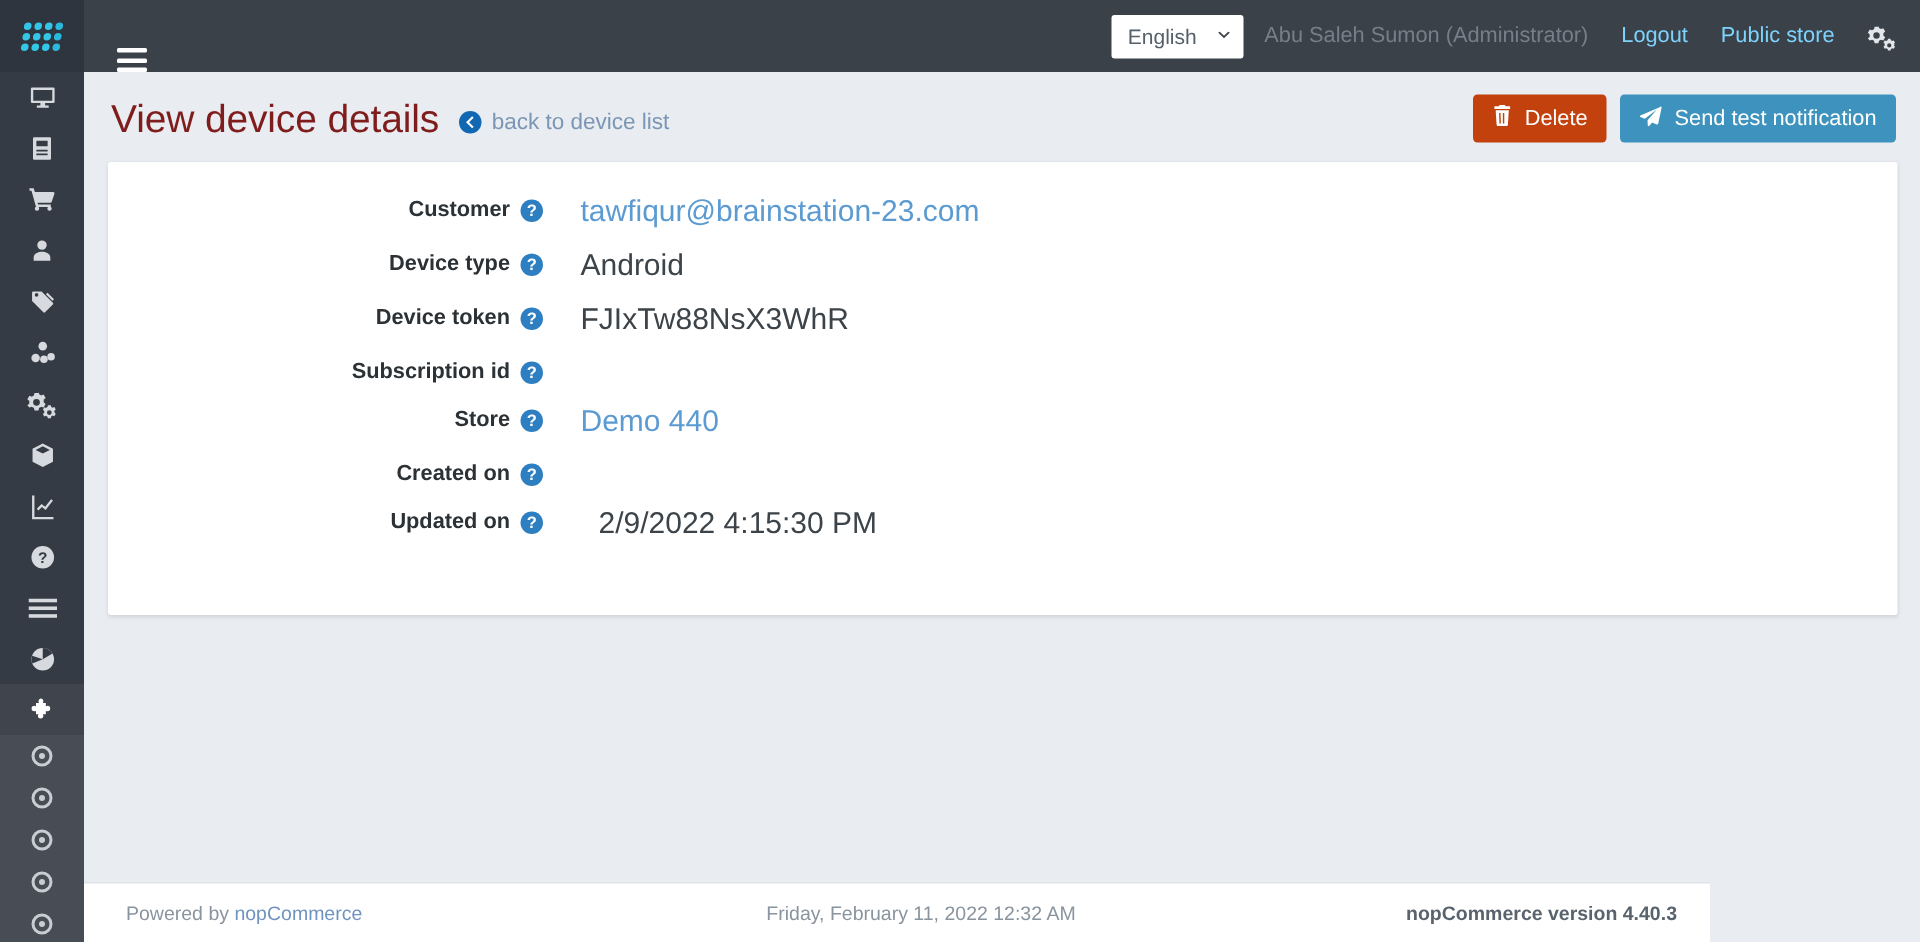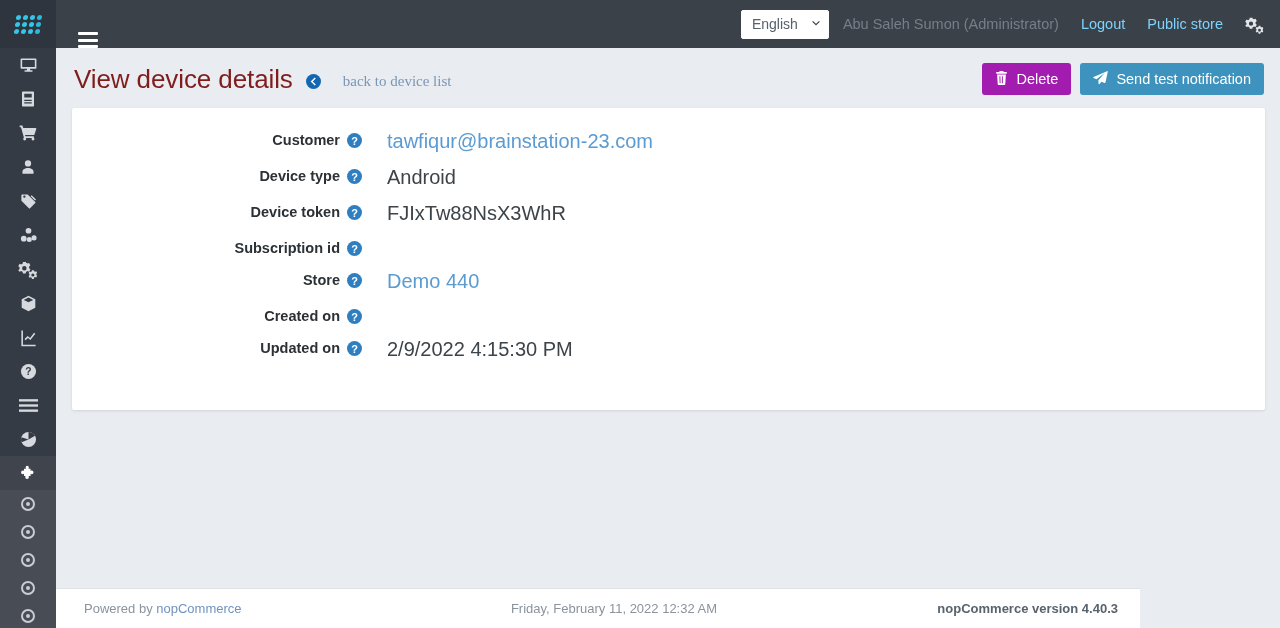--- a/index.html
+++ b/index.html
@@ -94,51 +94,50 @@
   .page-head {
     display: flex; align-items: center;
     padding: 14px 16px 12px 18px;
     height: 60px;
   }
   .page-title {
     font-size: 26px; color: #7f1d1d; font-weight: normal;
     margin: 0; letter-spacing: -0.1px; white-space: nowrap;
   }
   .back-link {
-    display: flex; align-items: center; gap: 22px;
+    display: flex; align-items: center; gap: 7px;
     margin-left: 13px; margin-top: 4px;
     color: #7b96b5; font-size: 15px; text-decoration: none; cursor: pointer;
     white-space: nowrap;
-    font-family: Liberation Serif, serif;
   }
   .back-circle {
     width: 15px; height: 15px; border-radius: 50%; background: #1267b2;
     display: flex; align-items: center; justify-content: center;
   }
   .head-actions { margin-left: auto; display: flex; align-items: center; gap: 9px; }
   .btn {
     display: inline-flex; align-items: center; gap: 8px;
     height: 32px; padding: 0 13px;
     border: none; border-radius: 3px;
     font-family: "Liberation Sans", sans-serif; font-size: 14.5px;
     color: #fff; cursor: pointer; white-space: nowrap;
   }
-  .btn-danger { background: #a21caf; }
+  .btn-danger { background: #c2410c; }
   .btn-info { background: #3d93bd; }
 
   .card {
     background: #fff;
     margin: 0 15px 0 16px;
     border-radius: 2px;
     box-shadow: 0 1px 3px rgba(0,0,0,0.11);
     padding: 22px 0 26px 0;
     height: 302px;
   }
   .form-row { display: flex; margin-bottom: 14px; }
-  .form-row:last-child { margin-bottom: 12px; }
+  .form-row:last-child { margin-bottom: 12px; gap: 12px; }
   .form-label {
     width: 290px; text-align: right;
     font-size: 14.5px; font-weight: bold; color: #2b3135;
     padding-top: 2px; white-space: nowrap;
     display: flex; align-items: flex-start; justify-content: flex-end; gap: 7px;
   }
   .help-ico {
     width: 15px; height: 15px; border-radius: 50%;
     background: #2d7fc1; color: #fff;
     font-size: 11px; font-weight: bold;

